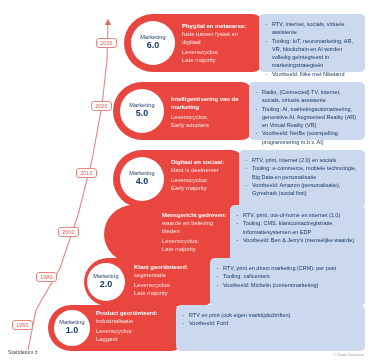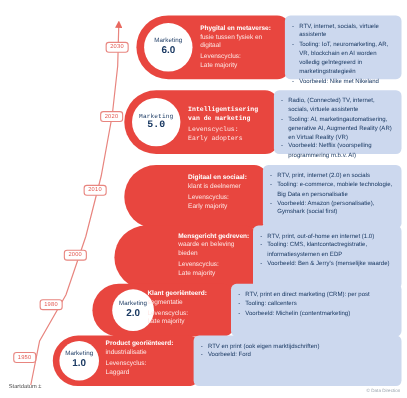--- a/index.html
+++ b/index.html
@@ -136,21 +136,21 @@
     <div class="bluebox" style="left:259px;top:14px;width:106px;height:58px;">
       <ul>
         <li>RTV, internet, socials, virtuele assistente</li>
         <li>Tooling: IoT, neuromarketing, AR, VR, blockchain en AI worden volledig geïntegreerd in marketingstrategieën</li>
         <li>Voorbeeld: Nike met Nikeland</li>
       </ul>
     </div>
   </div>
 
   <div class="row">
-    <div class="capsule" style="left:113px;top:82px;width:140px;font-family:Liberation Mono, monospace;">
+    <div class="capsule" style="left:113px;top:82px;width:140px;">
       <div class="disc">
         <span class="m-word">Marketing</span>
         <span class="m-num">5.0</span>
       </div>
       <div class="cap-text" style="top:14px;">
         <div class="t-title">Intelligentisering van de marketing</div>
         <div class="t-life">Levenscyclus:</div>
         <div class="t-sub">Early adopters</div>
       </div>
     </div>
@@ -158,20 +158,24 @@
       <ul>
         <li>Radio, (Connected) TV, internet, socials, virtuele assistente</li>
         <li>Tooling: AI, marketingautomatisering, generative AI, Augmented Reality (AR) en Virtual Reality (VR)</li>
         <li>Voorbeeld: Netflix (voorspelling programmering m.b.v. AI)</li>
       </ul>
     </div>
   </div>
 
   <div class="row">
     <div class="capsule" style="left:113px;top:150px;width:130px;">
+      <div class="disc">
+        <span class="m-word">Marketing</span>
+        <span class="m-num">4.0</span>
+      </div>
       <div class="cap-text">
         <div class="t-title">Digitaal en sociaal:</div>
         <div class="t-sub">klant is deelnemer</div>
         <div class="t-life">Levenscyclus:</div>
         <div class="t-sub">Early majority</div>
       </div>
     </div>
     <div class="bluebox" style="left:239px;top:150px;width:126px;height:58px;">
       <ul>
         <li>RTV, print, internet (2.0) en socials</li>
@@ -194,21 +198,21 @@
       <ul>
         <li>RTV, print, out-of-home en internet (1.0)</li>
         <li>Tooling: CMS, klantcontactregistratie, informatiesystemen en EDP</li>
         <li>Voorbeeld: Ben &amp; Jerry's (menselijke waarde)</li>
       </ul>
     </div>
   </div>
 
   <div class="row">
     <div class="capsule" style="left:84px;top:258px;width:130px;height:48px;border-top-left-radius:24px;border-bottom-left-radius:24px;">
-      <div class="disc" style="left:18px;top:5px;width:38px;height:38px;">
+      <div class="disc" style="left:3px;top:5px;width:38px;height:38px;">
         <span class="m-word">Marketing</span>
         <span class="m-num">2.0</span>
       </div>
       <div class="cap-text" style="left:50px;top:6px;">
         <div class="t-title">Klant georiënteerd:</div>
         <div class="t-sub">segmentatie</div>
         <div class="t-life">Levenscyclus:</div>
         <div class="t-sub">Late majority</div>
       </div>
     </div>

